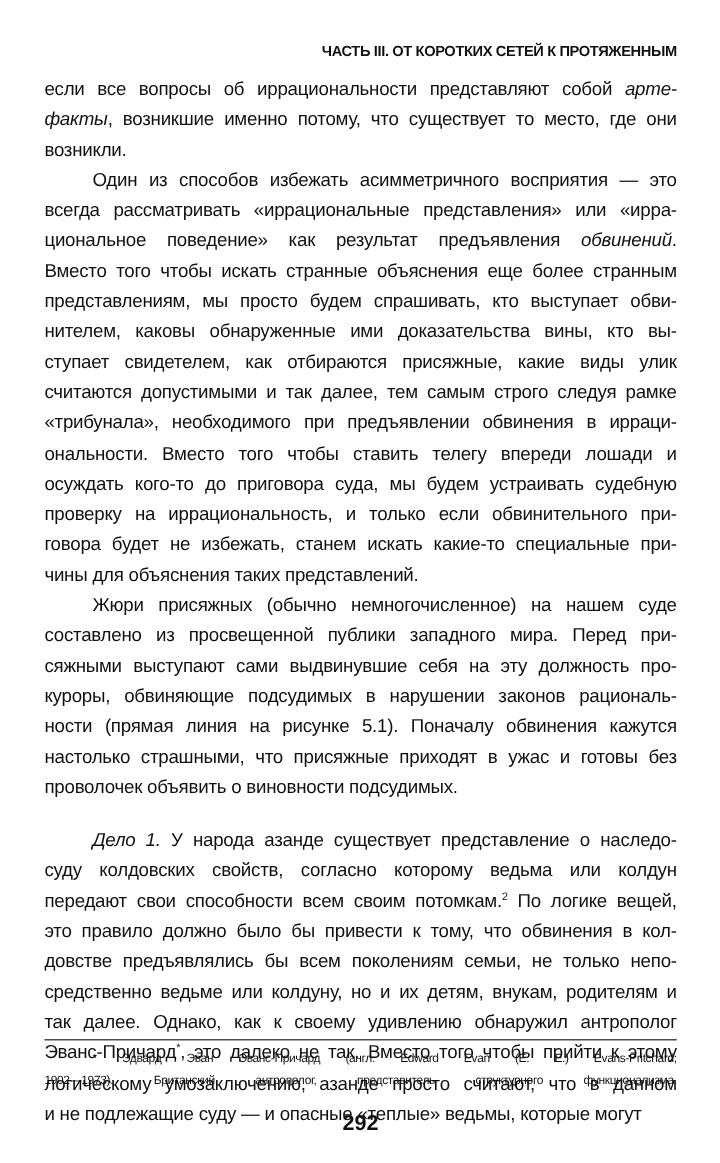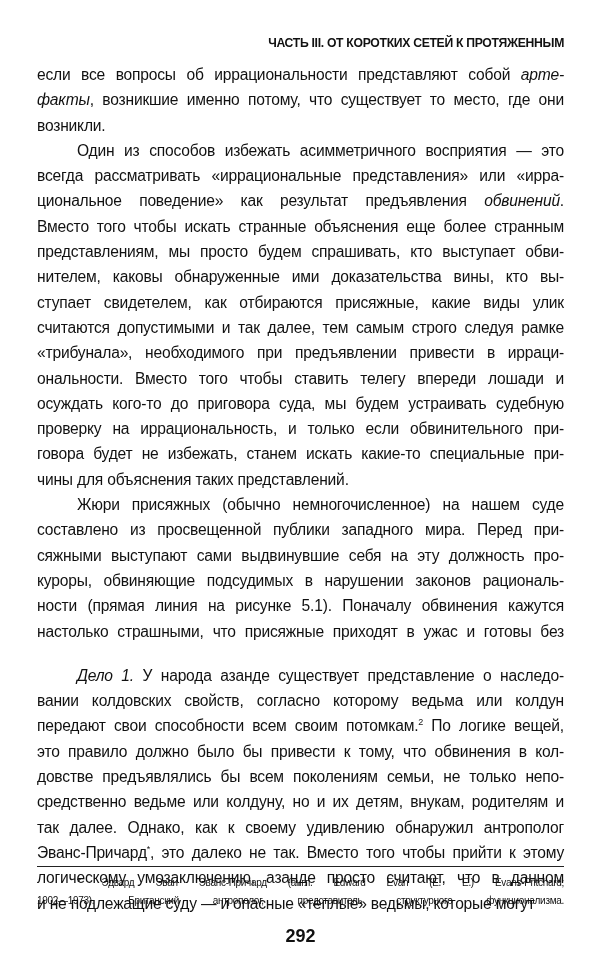--- a/index.html
+++ b/index.html
@@ -49,38 +49,39 @@
         </p>
         <p>
           <span class="line indent">Один из способов избежать асимметричного восприятия — это</span>
           <span class="line">всегда рассматривать «иррациональные представления» или «ирра-</span>
           <span class="line">циональное поведение» как результат предъявления <em>обвинений</em>.</span>
           <span class="line">Вместо того чтобы искать странные объяснения еще более странным</span>
           <span class="line">представлениям, мы просто будем спрашивать, кто выступает обви-</span>
           <span class="line">нителем, каковы обнаруженные ими доказательства вины, кто вы-</span>
           <span class="line">ступает свидетелем, как отбираются присяжные, какие виды улик</span>
           <span class="line">считаются допустимыми и так далее, тем самым строго следуя рамке</span>
-          <span class="line">«трибунала», необходимого при предъявлении привести в ирраци-</span>
+          <span class="line">«трибунала», необходимого при предъявлении обвинения в ирраци-</span>
           <span class="line">ональности. Вместо того чтобы ставить телегу впереди лошади и</span>
           <span class="line">осуждать кого-то до приговора суда, мы будем устраивать судебную</span>
           <span class="line">проверку на иррациональность, и только если обвинительного при-</span>
           <span class="line">говора будет не избежать, станем искать какие-то специальные при-</span>
           <span class="line last">чины для объяснения таких представлений.</span>
         </p>
         <p>
           <span class="line indent">Жюри присяжных (обычно немногочисленное) на нашем суде</span>
           <span class="line">составлено из просвещенной публики западного мира. Перед при-</span>
           <span class="line">сяжными выступают сами выдвинувшие себя на эту должность про-</span>
           <span class="line">куроры, обвиняющие подсудимых в нарушении законов рациональ-</span>
           <span class="line">ности (прямая линия на рисунке 5.1). Поначалу обвинения кажутся</span>
           <span class="line">настолько страшными, что присяжные приходят в ужас и готовы без</span>
+          <span class="line last">проволочек объявить о виновности подсудимых.</span>
         </p>
         <p class="gap">
           <span class="line indent"><em>Дело 1.</em> У народа азанде существует представление о наследо-</span>
-          <span class="line">вании колдовских свойств, согласно которому ведьма или колдун</span>
+          <span class="line">суду колдовских свойств, согласно которому ведьма или колдун</span>
           <span class="line">передают свои способности всем своим потомкам.<sup>2</sup> По логике вещей,</span>
           <span class="line">это правило должно было бы привести к тому, что обвинения в кол-</span>
           <span class="line">довстве предъявлялись бы всем поколениям семьи, не только непо-</span>
           <span class="line">средственно ведьме или колдуну, но и их детям, внукам, родителям и</span>
           <span class="line">так далее. Однако, как к своему удивлению обнаружил антрополог</span>
           <span class="line">Эванс-Причард<sup>*</sup>, это далеко не так. Вместо того чтобы прийти к этому</span>
           <span class="line">логическому умозаключению, азанде просто считают, что в данном</span>
           <span class="line last">и не подлежащие суду — и опасные «теплые» ведьмы, которые могут</span>
         </p>
       </div>

